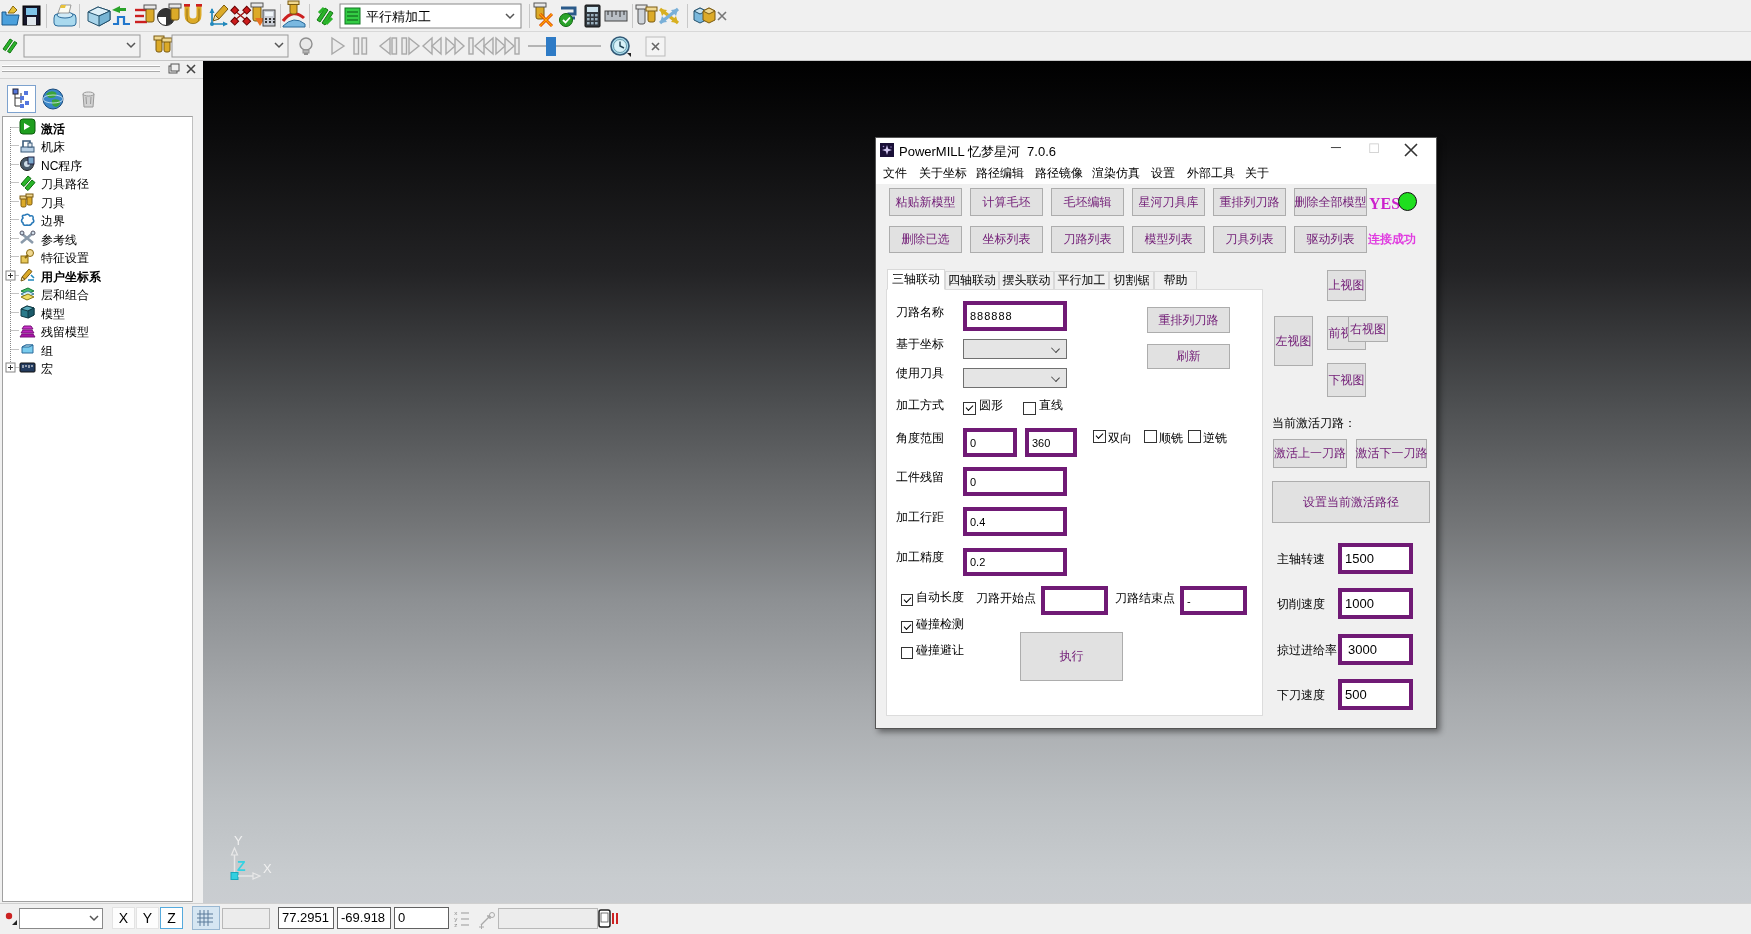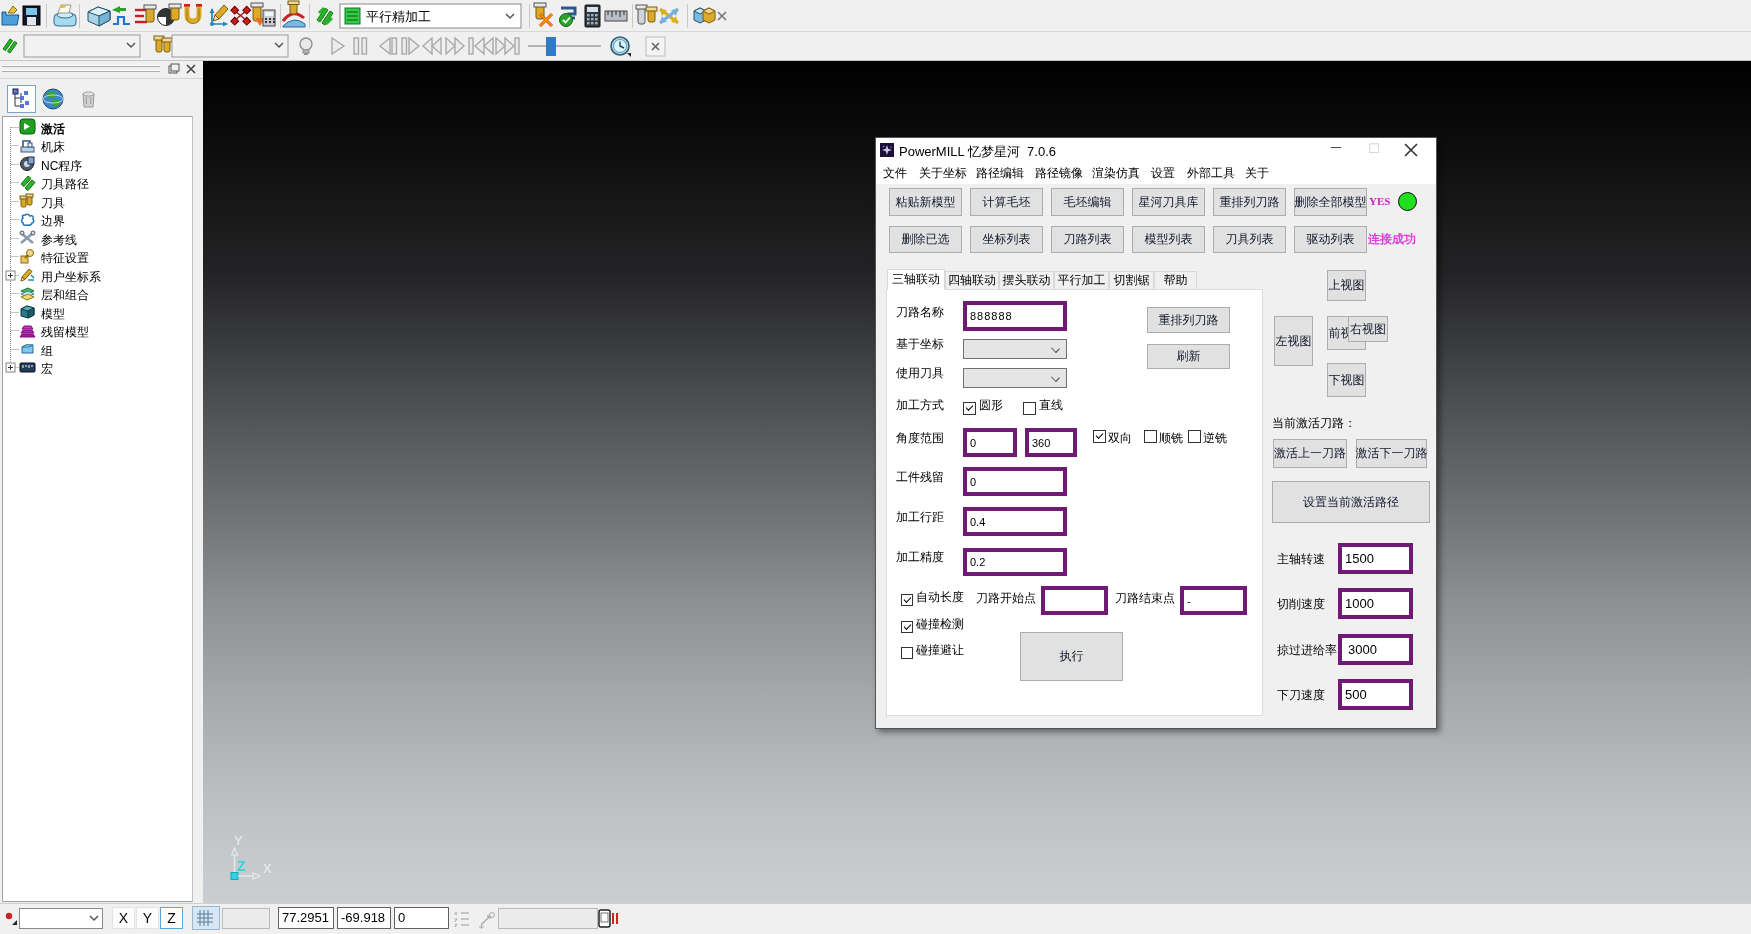--- a/index.html
+++ b/index.html
@@ -16,21 +16,21 @@
 
 #vp { left:203px; top:61px; width:1548px; height:842px; background:linear-gradient(to bottom,#000000 0%,#0a0a0b 8%,#232325 25%,#4b4d4f 40%,#737577 55%,#8d9093 64%,#a7aaad 76%,#bcc0c3 88%,#c8cccf 97%,#cacdd1 100%); }
 
 #status { left:0; top:903px; width:1751px; height:31px; background:#f0f0f0; border-top:1px solid #d0d0d0; }
 .sinp { position:absolute; background:#fff; border:1px solid #616161; font-size:13px; color:#000; padding:2px 3px; }
 
 #dlg { left:875px; top:137px; width:562px; height:592px; background:#f0f0f0; border:1px solid #555; box-shadow:3px 3px 6px rgba(0,0,0,0.45); }
 #dtitle { position:absolute; left:0; top:0; width:100%; height:24px; background:#ffffff; }
 #dmenu { position:absolute; left:0; top:24px; width:100%; height:22px; background:#ffffff; font-size:12px; }
 #dmenu span { position:absolute; top:3px; }
-.btn { position:absolute; background:#e1e1e1; border:1px solid #adadad; font-size:12px; white-space:nowrap; color:#0f172a; text-align:center; font-family:"Liberation Sans",sans-serif; display:flex; align-items:center; justify-content:center; }
+.btn { position:absolute; background:#e1e1e1; border:1px solid #adadad; font-size:12px; white-space:nowrap; color:#701a75; text-align:center; font-family:"Liberation Sans",sans-serif; display:flex; align-items:center; justify-content:center; }
 .tab { position:absolute; font-size:12px; white-space:nowrap; text-align:center; border:1px solid #d9d9d9; background:#f0f0f0; display:flex; align-items:center; justify-content:center; }
 .tab.active { background:#fff; border-bottom:1px solid #fff; }
 .lbl { position:absolute; font-size:12px; color:#000; white-space:nowrap; }
 .inp { position:absolute; background:#fff; border:4px solid #701a75; font-size:11px; color:#000; padding:1px 3px; display:flex; align-items:center; }
 .cmb { position:absolute; background:#e5e5e5; border:1px solid #707070; }
 .cmb:after { content:""; position:absolute; right:7px; top:7px; width:6px; height:6px; border-right:1.5px solid #444; border-bottom:1.5px solid #444; transform:rotate(45deg) scale(1,0.8); margin-top:-2px; }
 .cb { position:absolute; width:13px; height:13px; background:#fff; border:1px solid #333; }
 .cb.on:before { content:""; position:absolute; left:2px; top:2px; width:6px; height:3px; border-left:1.6px solid #000; border-bottom:1.6px solid #000; transform:rotate(-45deg); }
 .mag { position:absolute; color:#cc00cc; font-weight:bold; white-space:nowrap; }
 </style>
@@ -368,21 +368,21 @@
       </g>
     </svg>
     <div class="titem" style="top:4px;font-weight:bold;">激活</div>
     <div class="titem" style="top:22px;">机床</div>
     <div class="titem" style="top:41px;">NC程序</div>
     <div class="titem" style="top:59px;">刀具路径</div>
     <div class="titem" style="top:78px;">刀具</div>
     <div class="titem" style="top:96px;">边界</div>
     <div class="titem" style="top:115px;">参考线</div>
     <div class="titem" style="top:133px;">特征设置</div>
-    <div class="titem" style="top:152px;">用户坐标系</div>
+    <div class="titem" style="top:152px;font-weight:bold;">用户坐标系</div>
     <div class="titem" style="top:170px;">层和组合</div>
     <div class="titem" style="top:189px;">模型</div>
     <div class="titem" style="top:207px;">残留模型</div>
     <div class="titem" style="top:226px;">组</div>
     <div class="titem" style="top:244px;">宏</div>
   </div>
 </div>
 
 <div id="vp" class="abs">
   <svg class="abs" style="left:17px;top:764px" width="70" height="70">
@@ -475,21 +475,21 @@
       <span style="left:311px">外部工具</span>
       <span style="left:369px">关于</span>
   </div>
 
   <div class="btn" style="left:13px;top:50px;width:73px;height:28px;">粘贴新模型</div>
   <div class="btn" style="left:94px;top:50px;width:73px;height:28px;">计算毛坯</div>
   <div class="btn" style="left:175px;top:50px;width:73px;height:28px;">毛坯编辑</div>
   <div class="btn" style="left:256px;top:50px;width:73px;height:28px;">星河刀具库</div>
   <div class="btn" style="left:337px;top:50px;width:73px;height:28px;">重排列刀路</div>
   <div class="btn" style="left:418px;top:50px;width:73px;height:28px;">删除全部模型</div>
-  <div class="mag" style="left:493px;top:57px;font-size:11px;font-family:'Liberation Serif',serif;color:#cc22cc;">YES</div>
+  <div class="mag" style="left:493px;top:57px;font-size:16px;font-family:'Liberation Serif',serif;color:#cc22cc;">YES</div>
   <div class="abs" style="left:522px;top:54px;width:19px;height:19px;border-radius:50%;background:#1fdf1f;border:1.5px solid #111;"></div>
   <div class="btn" style="left:13px;top:88px;width:73px;height:27px;">删除已选</div>
   <div class="btn" style="left:94px;top:88px;width:73px;height:27px;">坐标列表</div>
   <div class="btn" style="left:175px;top:88px;width:73px;height:27px;">刀路列表</div>
   <div class="btn" style="left:256px;top:88px;width:73px;height:27px;">模型列表</div>
   <div class="btn" style="left:337px;top:88px;width:73px;height:27px;">刀具列表</div>
   <div class="btn" style="left:418px;top:88px;width:73px;height:27px;">驱动列表</div>
   <div class="mag" style="left:492px;top:93px;font-size:12px;color:#e03ce0;">连接成功</div>
 
   <div class="tab active" style="left:11px;top:131px;width:58px;height:21px;z-index:2;">三轴联动</div>

